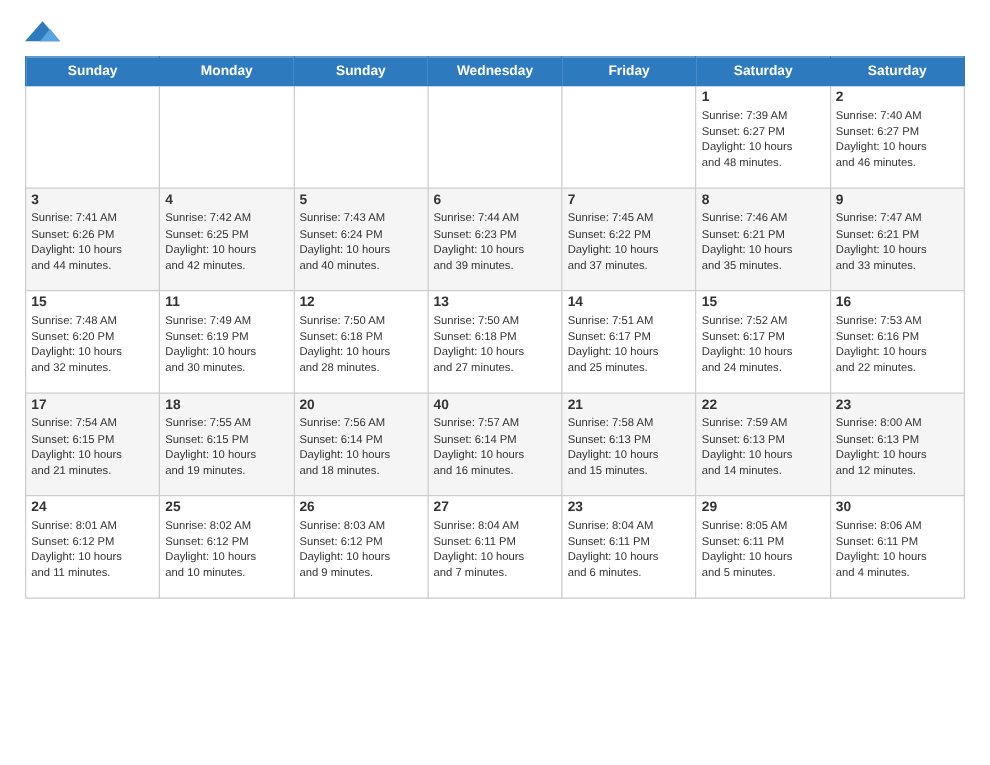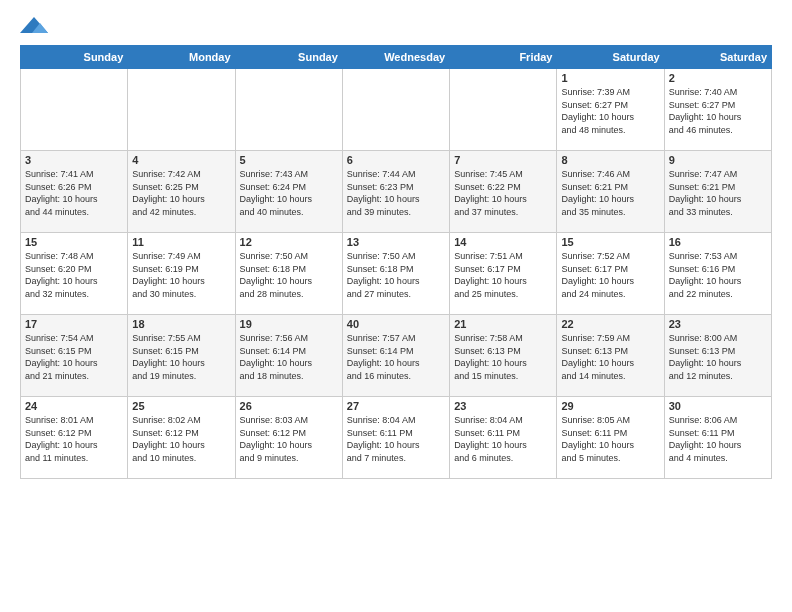--- a/index.html
+++ b/index.html
@@ -61,21 +61,21 @@
       width: 100%;
       border-collapse: collapse;
       table-layout: fixed;
     }
     .calendar th {
       background: #2e7abf;
       color: #fff;
       font-size: 11px;
       font-weight: bold;
       padding: 5px 4px;
-      text-align: right;
+      text-align: center;
       border: 1px solid #2e7abf;
     }
     .calendar td {
       border: 1px solid #ccc;
       vertical-align: top;
       padding: 3px 4px;
       font-size: 9.5px;
       color: #333;
       height: 82px;
       background: #fff;
@@ -211,21 +211,21 @@
         <tr>
           <td>
             <span class="day-number">17</span>
             <div class="day-info">Sunrise: 7:54 AM<br>Sunset: 6:15 PM<br>Daylight: 10 hours<br>and 21 minutes.</div>
           </td>
           <td>
             <span class="day-number">18</span>
             <div class="day-info">Sunrise: 7:55 AM<br>Sunset: 6:15 PM<br>Daylight: 10 hours<br>and 19 minutes.</div>
           </td>
           <td>
-            <span class="day-number">19</span>
+            <span class="day-number">20</span>
             <div class="day-info">Sunrise: 7:56 AM<br>Sunset: 6:14 PM<br>Daylight: 10 hours<br>and 18 minutes.</div>
           </td>
           <td>
             <span class="day-number">40</span>
             <div class="day-info">Sunrise: 7:57 AM<br>Sunset: 6:14 PM<br>Daylight: 10 hours<br>and 16 minutes.</div>
           </td>
           <td>
             <span class="day-number">21</span>
             <div class="day-info">Sunrise: 7:58 AM<br>Sunset: 6:13 PM<br>Daylight: 10 hours<br>and 15 minutes.</div>
           </td>

